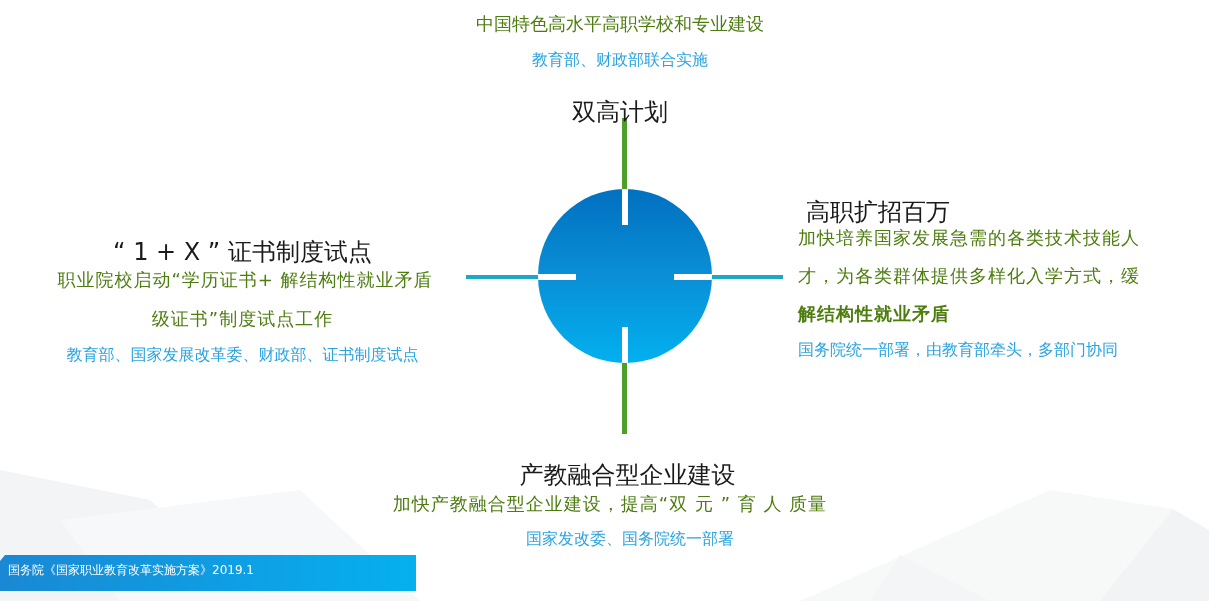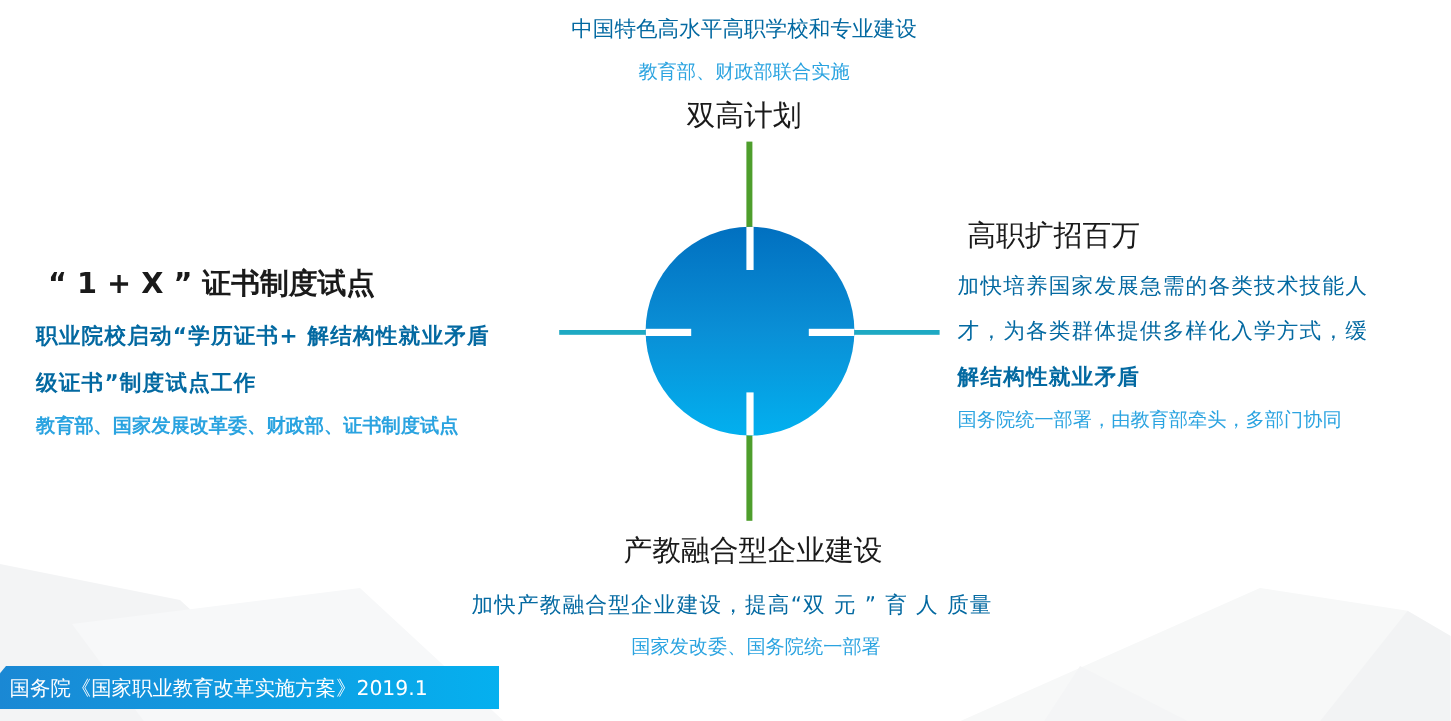--- a/index.html
+++ b/index.html
@@ -4,25 +4,25 @@
   <style>
     html, body { margin: 0; padding: 0; }
     body {
       width: 1209px; height: 601px; position: relative; overflow: hidden;
       background: #ffffff;
       font-family: "DejaVu Sans", "Liberation Sans", sans-serif;
       color: #222;
     }
     .bg-poly { position: absolute; left: 0; top: 0; width: 1209px; height: 601px; z-index: 0; }
     .abs { position: absolute; z-index: 2; white-space: nowrap; }
-    .title { font-size: 24px; color: #1a1a1a; }
-    .desc { font-size: 18px; color: #0369a1; letter-spacing: 1px; }
+    .title { font-size: 24px; color: #1a1a1a; margin-top: 16px; }
+    .desc { font-size: 18px; color: #4d7c0f; letter-spacing: 1px; }
     .src { font-size: 16px; color: #2aa3e0; }
     .center { text-align: center; }
-    .right { text-align: left; font-weight: bold; }
+    .right { text-align: center; }
 
     .vline { position: absolute; background: #4e9e2c; width: 5px; z-index: 1; }
     .hline { position: absolute; background: #1ea9c3; height: 4px; z-index: 1; }
 
     .hub {
       position: absolute; left: 538px; top: 189px; width: 174px; height: 174px;
       border-radius: 50%;
       background: linear-gradient(to bottom, #0170c0 0%, #0a8fd6 50%, #02b0ef 100%);
       z-index: 2; overflow: hidden;
     }
@@ -33,21 +33,21 @@
       color: #fff; font-size: 34px; line-height: 42px;
     }
 
     .footer-bar {
       position: absolute; left: 0; top: 555px; width: 416px; height: 36px;
       background: linear-gradient(to right, #1a88d4, #05b0ef);
       z-index: 2;
       clip-path: polygon(5px 0, 100% 0, 100% 100%, 0 100%, 0 6px);
     }
     .footer-text {
-      position: absolute; left: 8px; top: 7px; color: #fff; font-size: 17px; white-space: nowrap;
+      position: absolute; left: 8px; top: 7px; color: #fff; font-size: 12px; white-space: nowrap;
     }
   </style>
 </head>
 <body>
 
 <svg class="bg-poly" viewBox="0 0 1209 601" preserveAspectRatio="none">
   <polygon points="0,470 150,500 260,601 0,601" fill="#f3f4f5"></polygon>
   <polygon points="60,520 300,490 420,601 120,601" fill="#f7f8f9"></polygon>
   <polygon points="990,601 1080,560 1173,509 1209,530 1209,601" fill="#f2f3f4"></polygon>
   <polygon points="800,601 1050,490 1173,509 1100,601" fill="#f7f8f8"></polygon>

